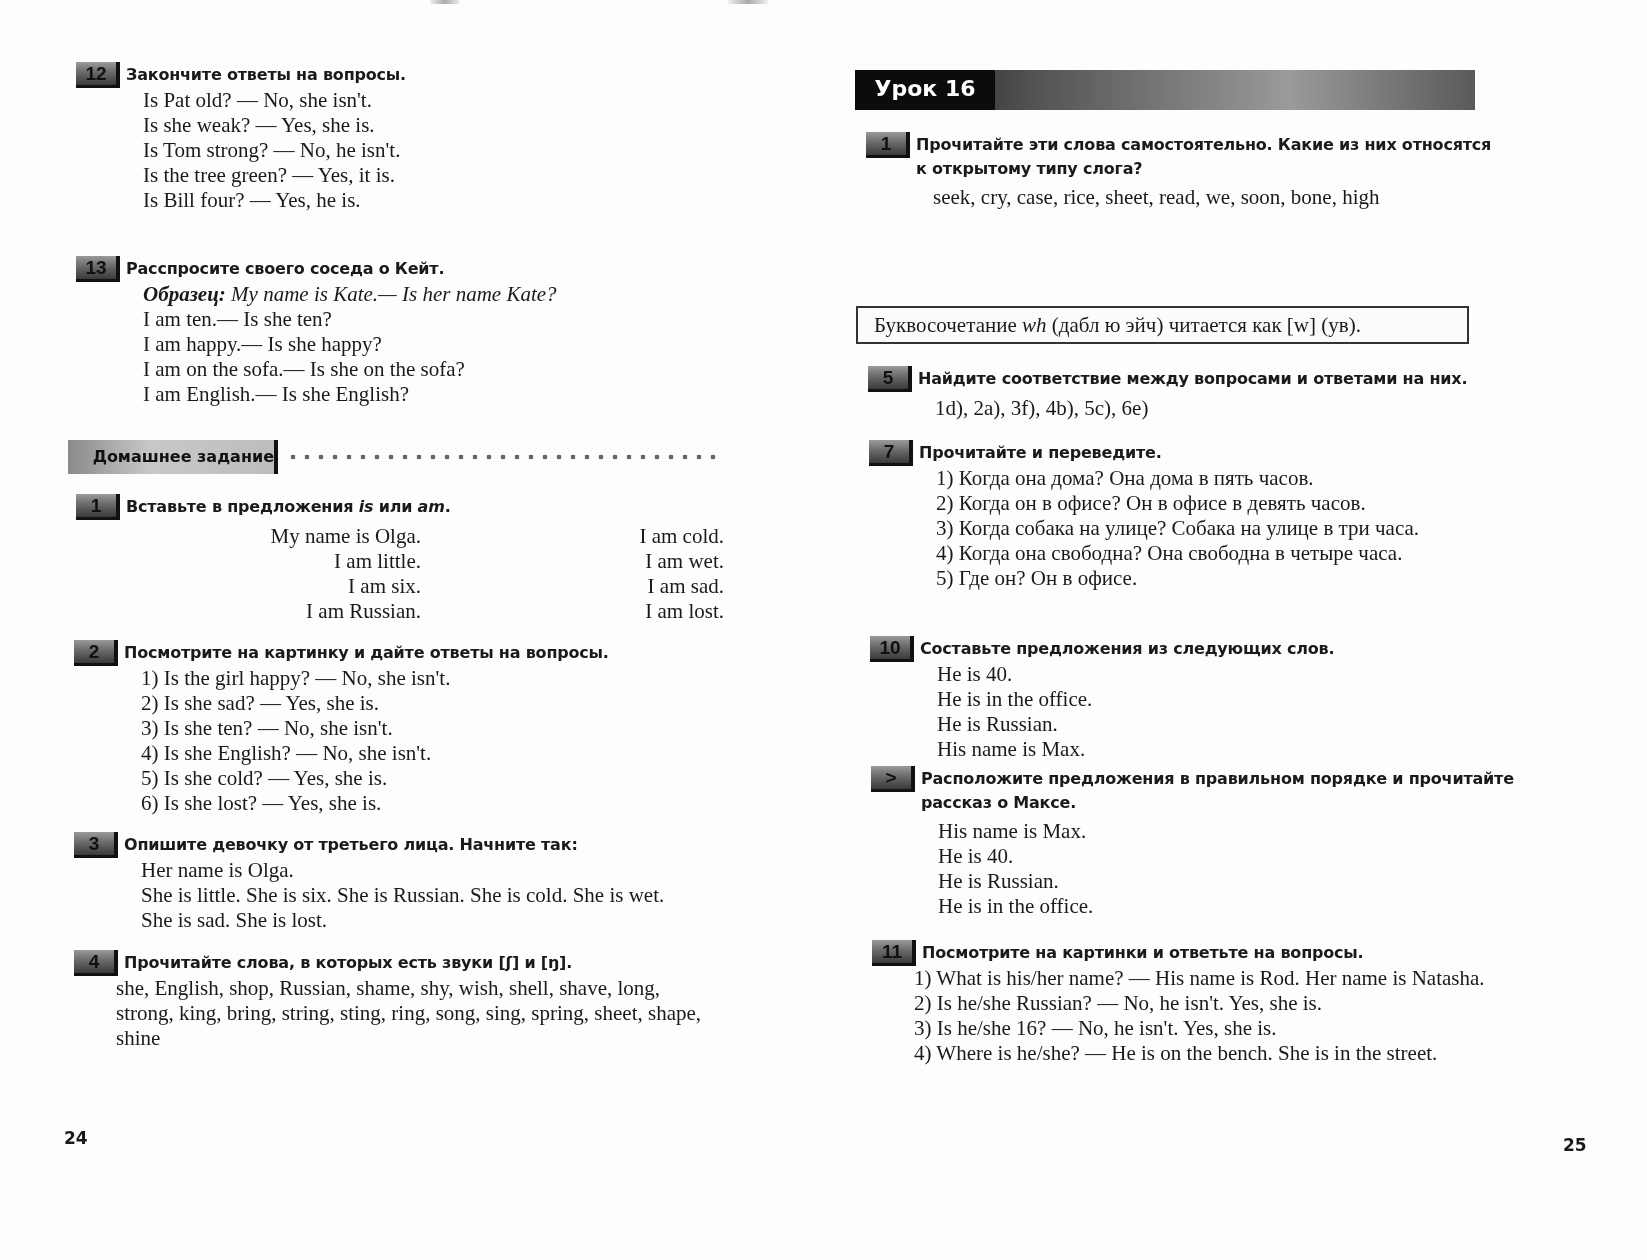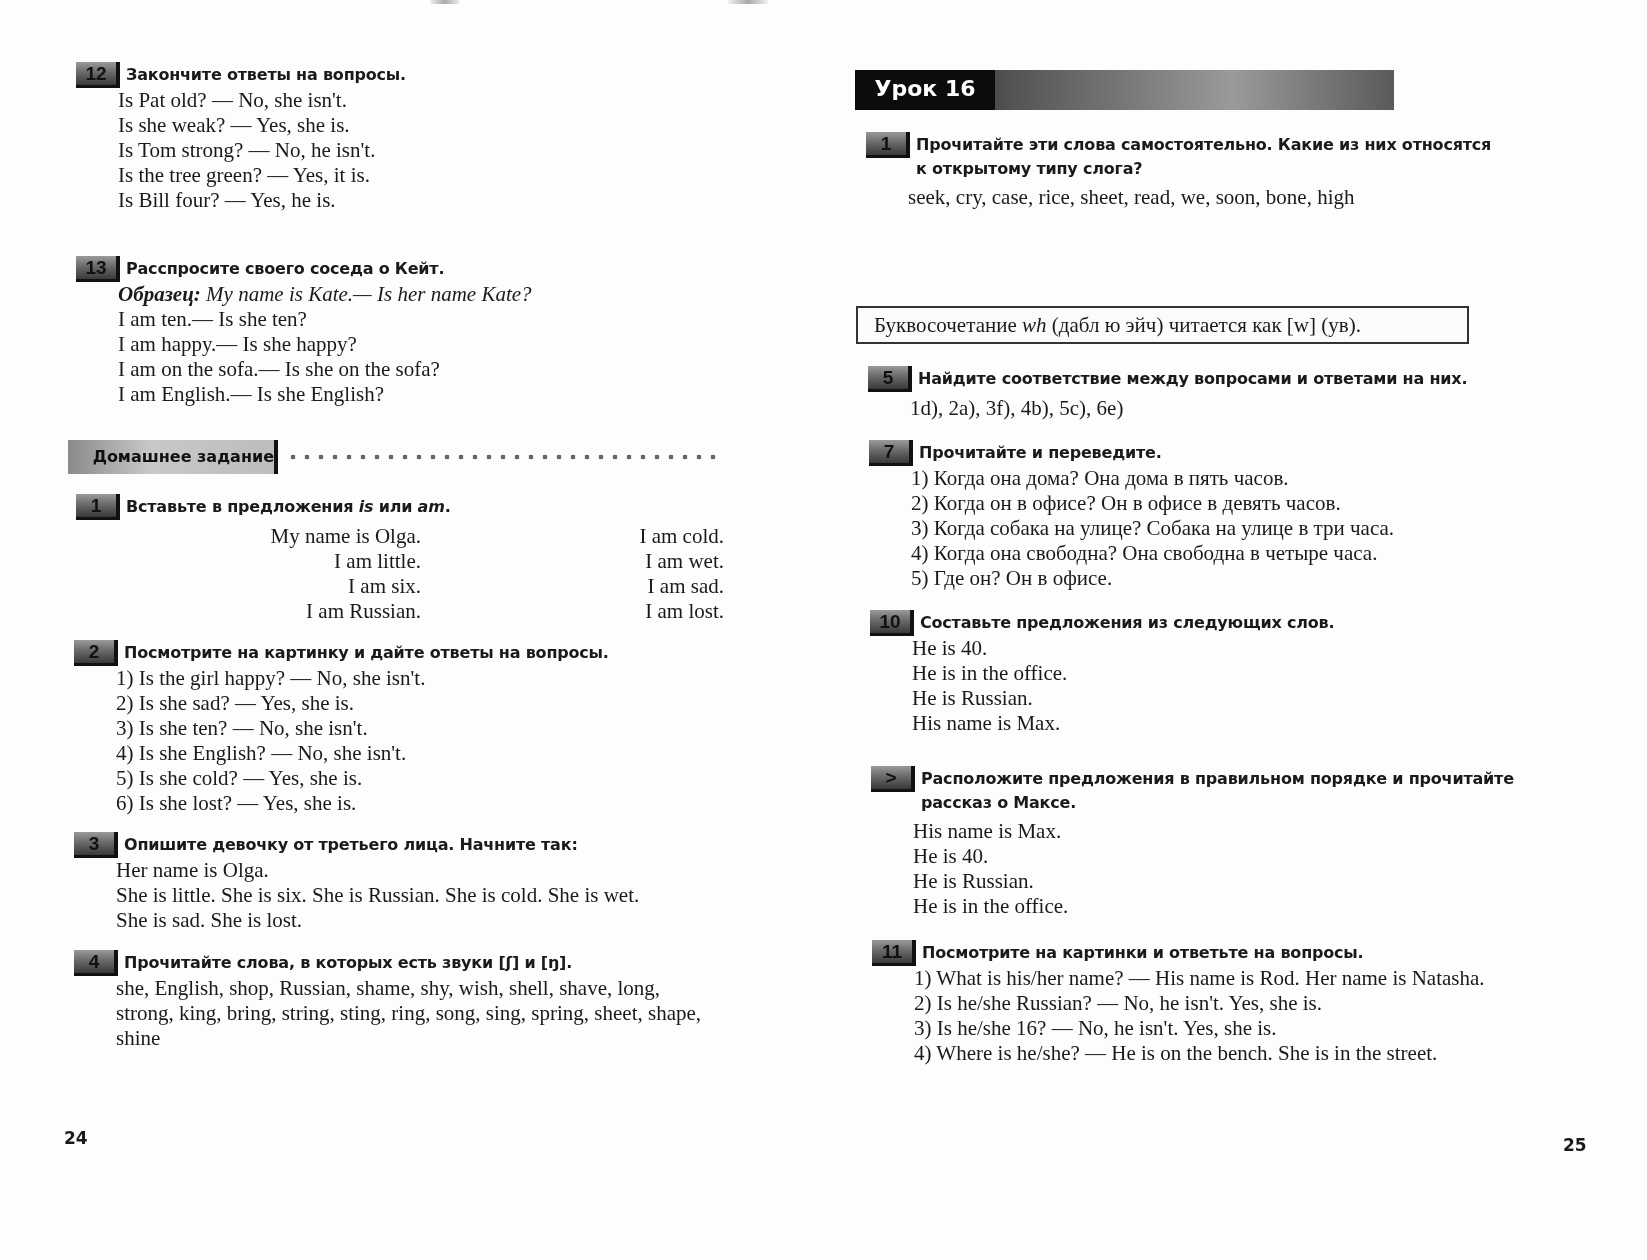--- a/index.html
+++ b/index.html
@@ -44,21 +44,21 @@
     font-weight: bold;
     line-height: 24px;
     letter-spacing: -0.2px;
     padding-top: 1px;
   }
   .ex-body {
     margin-left: 50px;
     font-size: 21px;
     line-height: 25px;
   }
-  .ex-body .line { white-space: nowrap; }
+  .ex-body .line { white-space: nowrap; margin-left: 25px; }
   .ex-body .wrap { white-space: normal; }
   .two-col { display: flex; }
   .two-col .col { width: 303px; text-align: right; }
   .sample { font-style: italic; }
   .sample b { font-weight: bold; }
   .numbered { padding-left: 29px; text-indent: -29px; }
 
   .homework-banner {
     position: absolute; left: 68px; top: 440px;
     display: flex; align-items: center;
@@ -77,21 +77,21 @@
   }
   .dots {
     width: 430px; height: 6px; margin-left: 8px;
     background-image: radial-gradient(circle, #666 2.2px, transparent 2.6px);
     background-size: 14px 6px;
     background-repeat: repeat-x;
   }
 
   .lesson-header {
     position: absolute; left: 32px; top: 70px;
-    width: 539px; height: 40px;
+    width: 620px; height: 40px;
     background: linear-gradient(90deg, #111 0%, #555 30%, #9a9a9a 70%, #5a5a5a 100%);
   }
   .lesson-title {
     position: absolute; left: 0; top: 0;
     width: 140px; height: 40px;
     background: #0c0c0c;
     color: #fff;
     font-family: "DejaVu Sans", sans-serif;
     font-weight: bold;
     font-size: 22px;
@@ -257,21 +257,21 @@
     </div>
     <div class="ex-body">
       <div class="line">1) Когда она дома? Она дома в пять часов.</div>
       <div class="line">2) Когда он в офисе? Он в офисе в девять часов.</div>
       <div class="line">3) Когда собака на улице? Собака на улице в три часа.</div>
       <div class="line">4) Когда она свободна? Она свободна в четыре часа.</div>
       <div class="line">5) Где он? Он в офисе.</div>
     </div>
   </div>
 
-  <div class="exercise" style="left:39px;top:610px;width:650px">
+  <div class="exercise" style="left:39px;top:636px;width:650px">
     <div class="ex-head">
       <div class="badge">10</div>
       <div class="ex-title">Составьте предложения из следующих слов.</div>
     </div>
     <div class="ex-body">
       <div class="line">He is 40.</div>
       <div class="line">He is in the office.</div>
       <div class="line">He is Russian.</div>
       <div class="line">His name is Max.</div>
     </div>

